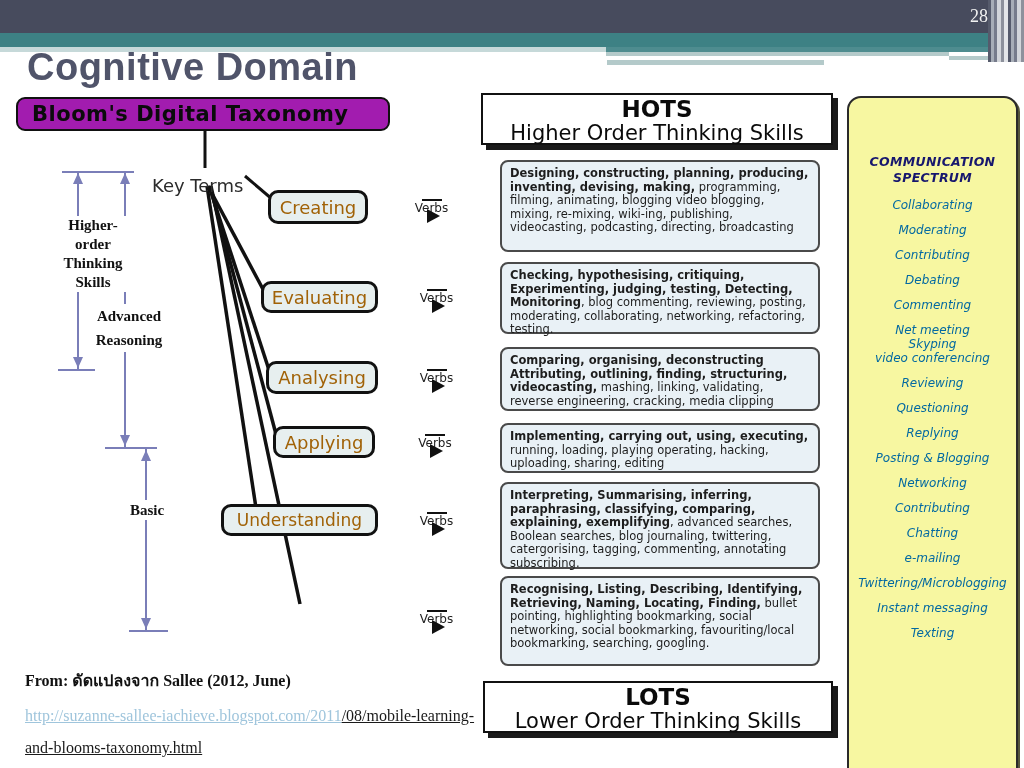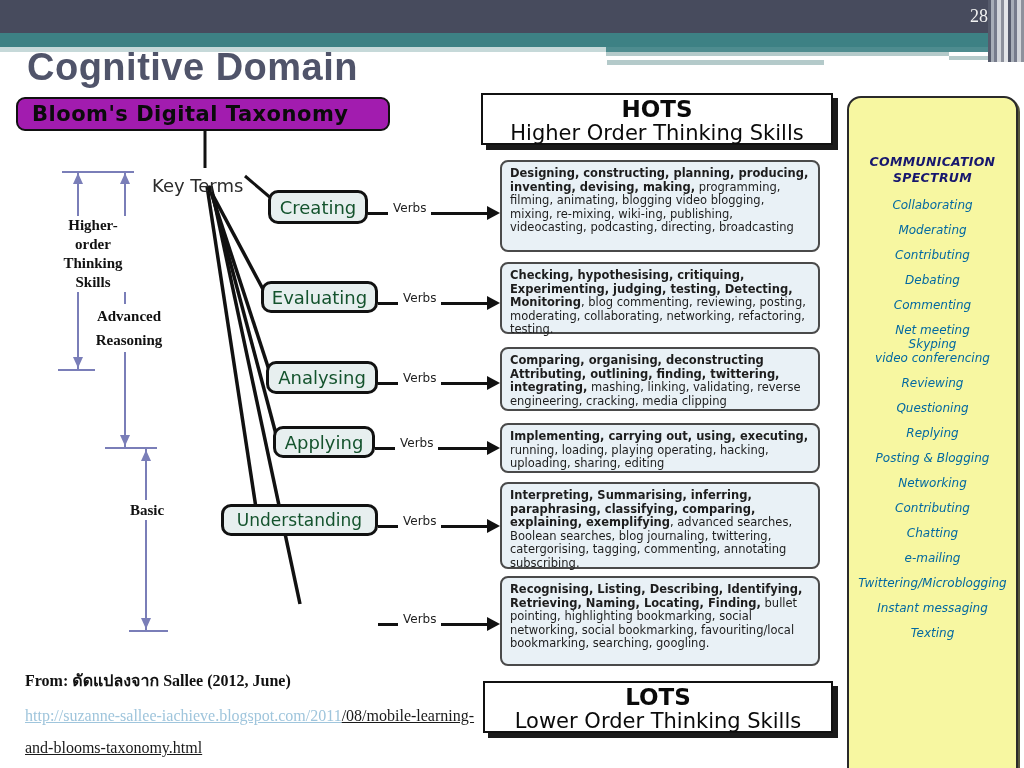--- a/index.html
+++ b/index.html
@@ -28,30 +28,30 @@
     font-size:21px; font-weight:bold; color:#0b0b0b; letter-spacing:0.5px;
     display:flex; align-items:center; padding-left:14px; z-index:3; }
 
   .key-terms { position:absolute; left:152px; top:163px; font-size:18px; color:#2b2b2b; z-index:3;margin-top:12px; }
 
   
   #fan { position:absolute; left:0; top:0; z-index:1; }
 
   
   .level-box { position:absolute; background:#e7efef; border:3px solid #111; border-radius:10px;
-    display:flex; align-items:center; justify-content:center; font-size:18px; color:#14532d; z-index:2; }
+    display:flex; align-items:center; justify-content:center; font-size:18px; color:#a16207; z-index:2; }
   .lb-creating      { left:268px; top:190px; width:100px; height:34px; }
   .lb-evaluating    { left:261px; top:281px; width:117px; height:32px; }
   .lb-analysing     { left:266px; top:361px; width:112px; height:33px; }
   .lb-applying      { left:273px; top:426px; width:102px; height:32px; }
   .lb-understanding { left:221px; top:504px; width:157px; height:32px; font-size:17px; }
   .lb-remembering   { left:229px; top:601px; width:149px; height:34px; font-size:17px; }
 
   
-  .connector { position:absolute; height:16px; display:flex; align-items:flex-end; z-index:2; }
+  .connector { position:absolute; height:16px; display:flex; align-items:center; z-index:2;flex-direction:column; }
   .cn-creating      { left:368px; top:199px; width:132px; }
   .cn-evaluating    { left:378px; top:289px; width:122px; }
   .cn-analysing     { left:378px; top:369px; width:122px; }
   .cn-applying      { left:375px; top:434px; width:125px; }
   .cn-understanding { left:378px; top:512px; width:122px; }
   .cn-remembering   { left:378px; top:610px; width:122px; }
   .cline  { width:20px; height:3px; background:#111; margin-right:5px; }
   .clabel { font-size:12px; color:#222; margin-right:5px; }
   .carrow { flex:1; height:3px; background:#111; position:relative; margin-right:11px; }
   .carrow::after { content:''; position:absolute; right:-11px; top:-6px;
@@ -171,21 +171,21 @@
     <span class="carrow"></span>
   </div>
   <div class="connector cn-remembering">
     <span class="cline"></span>
     <span class="clabel">Verbs</span>
     <span class="carrow"></span>
   </div>
 
   <div class="desc-box db-creating"><b>Designing, constructing, planning, producing, inventing, devising, making,</b><span> programming, filming, animating, blogging video blogging, mixing, re-mixing, wiki-ing, publishing, videocasting, podcasting, directing, broadcasting</span></div>
   <div class="desc-box db-evaluating"><b>Checking, hypothesising, critiquing, Experimenting, judging, testing, Detecting, Monitoring</b><span>, blog commenting, reviewing, posting, moderating, collaborating, networking, refactoring, testing.</span></div>
-  <div class="desc-box db-analysing"><b>Comparing, organising, deconstructing Attributing, outlining, finding, twittering, integrating,</b><span> mashing, linking, validating, reverse engineering, cracking, media clipping</span></div>
+  <div class="desc-box db-analysing"><b>Comparing, organising, deconstructing Attributing, outlining, finding, structuring, videocasting,</b><span> mashing, linking, validating, reverse engineering, cracking, media clipping</span></div>
   <div class="desc-box db-applying"><b>Implementing, carrying out, using, executing,</b><span> running, loading, playing operating, hacking, uploading, sharing, editing</span></div>
   <div class="desc-box db-understanding"><b>Interpreting, Summarising, inferring, paraphrasing, classifying, comparing, explaining, exemplifying</b><span>, advanced searches, Boolean searches, blog journaling, twittering, catergorising, tagging, commenting, annotating subscribing.</span></div>
   <div class="desc-box db-remembering"><b>Recognising, Listing, Describing, Identifying, Retrieving, Naming, Locating, Finding,</b><span> bullet pointing, highlighting bookmarking, social networking, social bookmarking, favouriting/local bookmarking, searching, googling.</span></div>
 
   <div class="hl-box hots">
     <div class="hl-abbr">HOTS</div>
     <div class="hl-full">Higher Order Thinking Skills</div>
   </div>
   <div class="hl-box lots">
     <div class="hl-abbr">LOTS</div>

